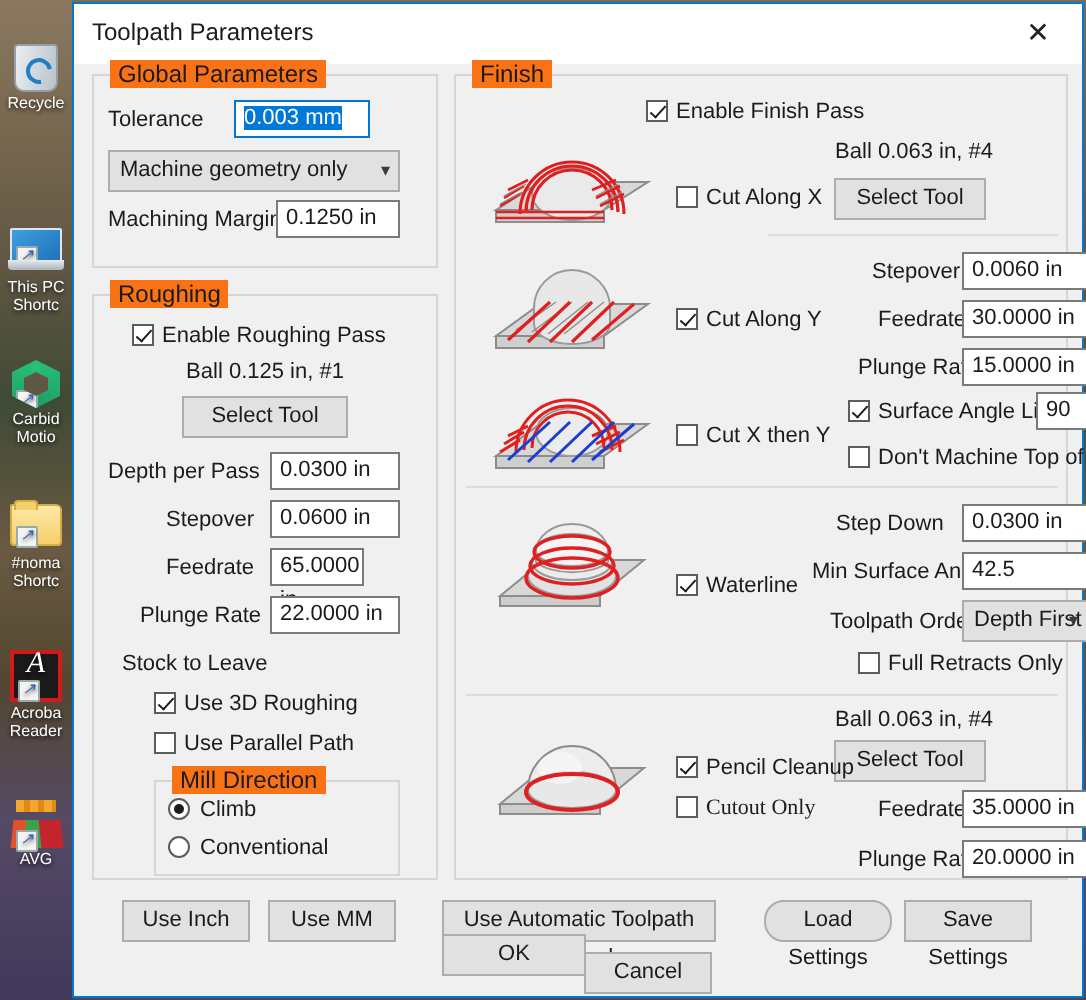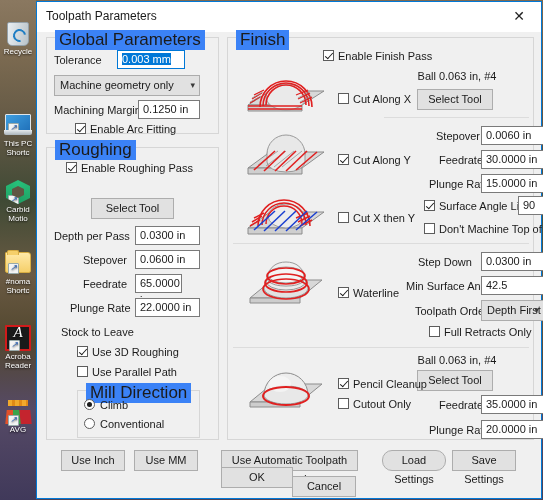--- a/index.html
+++ b/index.html
@@ -57,21 +57,21 @@
 
   
   #dialog{position:absolute;left:36px;top:1px;width:506px;height:498px;
     background:#f0f0f0;border:1px solid #0078d7;box-sizing:border-box;}
   #titlebar{height:30px;background:#fff;position:relative;border-bottom:1px solid #f0f0f0;}
   #title{position:absolute;left:9px;top:7px;font-size:12px;color:#1b1b1b;}
   #closebtn{position:absolute;right:0;top:0;width:44px;height:29px;text-align:center;
     line-height:29px;font-size:14px;color:#222;cursor:default;}
 
   .gbox{position:absolute;border:1px solid #d6d6d6;background:transparent;box-sizing:border-box;}
-  .glabel{position:absolute;top:-8px;left:8px;background:#3b82f6;padding:0 4px;font-size:17px;color:#1b1b1b;}
+  .glabel{position:absolute;top:-8px;left:8px;background:#f97316;padding:0 4px;font-size:12px;color:#1b1b1b;}
 
   .lbl{position:absolute;font-size:11px;color:#1b1b1b;white-space:nowrap;}
   .inp{position:absolute;box-sizing:border-box;height:19px;border:1px solid #7a7a7a;background:#fff;
     font-size:11px;color:#1b1b1b;padding:0 4px;line-height:17px;}
   .inp.sel{border:1px solid #0078d7;}
   .inp.sel .hl{background:#0078d7;color:#fff;}
   .btn{position:absolute;box-sizing:border-box;height:21px;background:#e1e1e1;border:1px solid #adadad;
     font-size:11px;color:#1b1b1b;text-align:center;line-height:19px;cursor:default;}
   .combo{position:absolute;box-sizing:border-box;height:21px;background:#e1e1e1;border:1px solid #acacac;
     font-size:11px;color:#1b1b1b;padding:0 18px 0 5px;line-height:19px;white-space:nowrap;cursor:default;}
@@ -153,34 +153,31 @@
   <div class="inp sel" style="left:80px;top:48px;width:68px;"><span class="hl">0.003 mm</span></div>
 
   <div class="combo" style="left:17px;top:73px;width:146px;">
     <span>Machine geometry only</span>
     <span class="cv">▾</span>
   </div>
 
   <div class="lbl" style="left:17px;top:102px;">Machining Margin</div>
   <div class="inp" style="left:101px;top:98px;width:62px;">0.1250 in</div>
 
-  <div class="chk on" style="left:38px;top:121px;">
-    <span class="bx"></span>
-    <span>Enable Arc Fitting</span>
-  </div>
 
   <div class="gbox" style="left:9px;top:145px;width:173px;height:293px;">
     <span class="glabel">Roughing</span>
   </div>
 
   <div class="chk on" style="left:29px;top:160px;">
     <span class="bx"></span>
     <span>Enable Roughing Pass</span>
   </div>
 
+  <div class="stat" style="left:9px;top:178px;width:173px;">Ball 0.125 in, #1</div>
   <div class="btn" style="left:54px;top:196px;width:83px;">Select Tool</div>
 
   <div class="lbl" style="left:17px;top:228px;">Depth per Pass</div>
   <div class="inp" style="left:98px;top:224px;width:65px;">0.0300 in</div>
 
   <div class="lbl" style="left:46px;top:252px;">Stepover</div>
   <div class="inp" style="left:98px;top:248px;width:65px;">0.0600 in</div>
 
   <div class="lbl" style="left:46px;top:276px;">Feedrate</div>
   <div class="inp" style="left:98px;top:272px;width:47px;">65.0000 in</div>
@@ -372,21 +369,21 @@
     </svg>
   </div>
 
   <div class="stat" style="left:340px;top:352px;width:160px;">Ball 0.063 in, #4</div>
   <div class="btn" style="left:380px;top:368px;width:76px;">Select Tool</div>
 
   <div class="chk on" style="left:301px;top:376px;">
     <span class="bx"></span>
     <span>Pencil Cleanup</span>
   </div>
-  <div class="chk" style="left:301px;top:396px;">
+  <div class="chk" style="left:301px;top:396px;font-family:Liberation Serif, serif;">
     <span class="bx"></span>
     <span>Cutout Only</span>
   </div>
 
   <div class="lbl" style="left:402px;top:397px;">Feedrate</div>
   <div class="inp" style="left:444px;top:393px;width:63px;">35.0000 in</div>
 
   <div class="lbl" style="left:392px;top:422px;">Plunge Rate</div>
   <div class="inp" style="left:444px;top:418px;width:63px;">20.0000 in</div>
 

